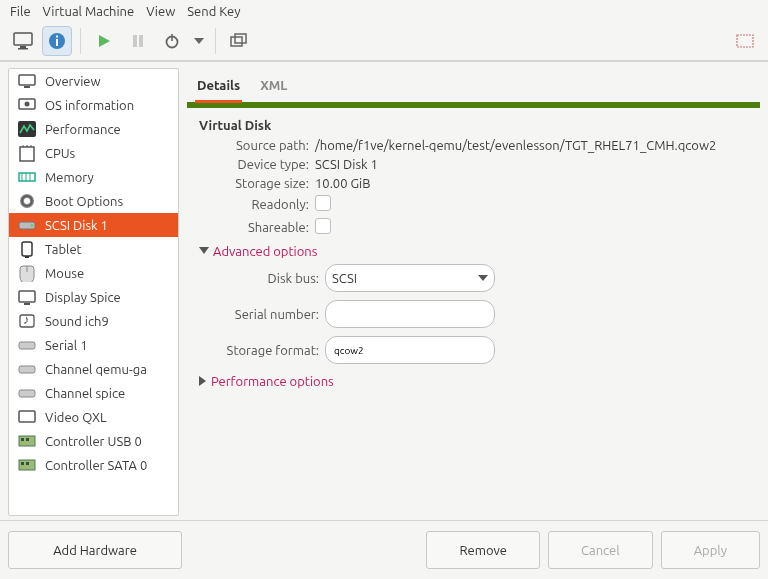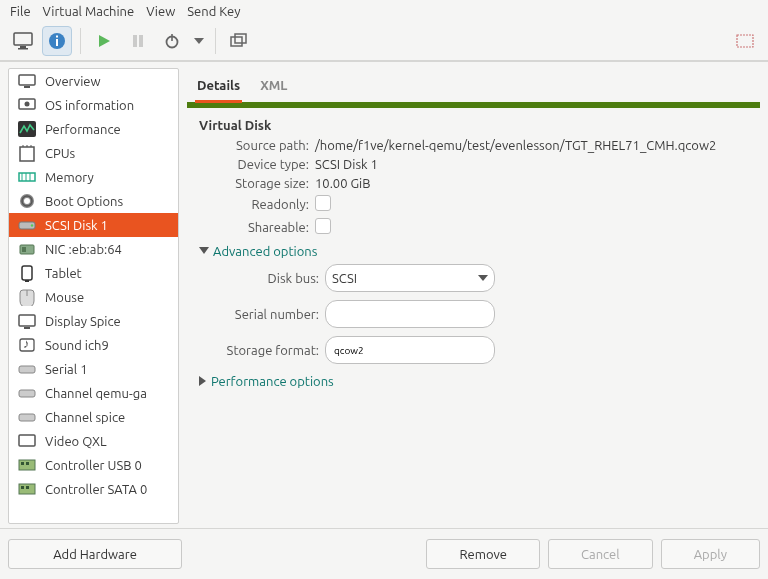--- a/index.html
+++ b/index.html
@@ -19,28 +19,28 @@
   .sb-item.selected { background:#e95420; color:#fff; }
   .sb-icon { width:20px; height:18px; display:flex; align-items:center; justify-content:center; flex-shrink:0; }
   .main { flex:1; display:flex; flex-direction:column; margin:6px 8px 4px 4px; }
   .tabs { display:flex; gap:16px; border-bottom:6px solid #4d7c0f; padding:6px 8px 0 8px; }
   .tab { padding:4px 2px 8px 2px; color:#888; font-weight:600; cursor:pointer; }
   .tab.active { color:#333; border-bottom:3px solid #e95420; margin-bottom:-1px; }
   .main-body { flex:1; padding:10px 12px; overflow:auto; }
   .section-title { font-weight:700; margin-bottom:6px; }
   .kv { display:grid; grid-template-columns:110px 1fr; row-gap:5px; column-gap:6px; align-items:center; margin-bottom:8px; }
   .kv .k { text-align:right; color:#555; }
-  .expander { display:flex; align-items:center; gap:4px; font-size:13px; margin:6px 0 6px 0; color:#0f766e; cursor:pointer;}
+  .expander { display:flex; align-items:center; gap:4px; font-size:13px; margin:6px 0 6px 0; color:#be185d; cursor:pointer;}
   .adv-grid { display:grid; grid-template-columns:116px 176px; row-gap:8px; column-gap:6px; align-items:center; margin-left:4px;}
   .adv-grid .k { text-align:right; color:#555; }
   .combo, .text-input { height:28px; border:1px solid #bfbfbf; border-radius:12px; padding:8px 6px; background:#fff; display:flex; align-items:center; justify-content:space-between; width:170px;}
   .text-input input { border:none; outline:none; width:100%; font-size:10px; }
   .chk { width:16px; height:16px; border:1px solid #bfbfbf; border-radius:3px; background:#fff; display:inline-block;}
   .bottom { display:flex; gap:8px; padding:10px 8px; border-top:1px solid #d6d6d4; }
-  .btn { height:30px; min-width:86px; padding:0 32px; border:1px solid #c9c9c8; border-radius:3px; background:#f8f8f7; cursor:pointer; display:flex; align-items:center; justify-content:center; color:#333;}
+  .btn { height:38px; min-width:86px; padding:0 32px; border:1px solid #c9c9c8; border-radius:3px; background:#f8f8f7; cursor:pointer; display:flex; align-items:center; justify-content:center; color:#333;}
   .btn.disabled { color:#aaa; cursor:default; }
   .btn.add { flex:0 0 174px; }
   .bottom-spacer { flex:1; }
   svg { display:block; }
 </style>
 </head>
 <body>
 
 <div class="menubar">
   <span>File</span>
@@ -165,29 +165,20 @@
           <span>Boot Options</span>
         </div>
         <div class="sb-item selected">
           <span class="sb-icon">
             <svg width="20" height="18" viewBox="0 0 20 18">
               <rect x="2" y="6" width="16" height="7" rx="2" fill="#bbb" stroke="#777"></rect>
               <circle cx="15" cy="9.5" r="1.2" fill="#5c5"></circle>
             </svg>
           </span>
           <span>SCSI Disk 1</span>
-        </div>
-        <div class="sb-item">
-          <span class="sb-icon">
-            <svg width="20" height="18" viewBox="0 0 20 18">
-              <rect x="3" y="5" width="14" height="9" rx="1" fill="#8a8" stroke="#575"></rect>
-              <rect x="5" y="7" width="4" height="5" fill="#575"></rect>
-            </svg>
-          </span>
-          <span>NIC :eb:ab:64</span>
         </div>
         <div class="sb-item">
           <span class="sb-icon">
             <svg width="20" height="18" viewBox="0 0 20 18">
               <rect x="5" y="2" width="10" height="14" rx="2" fill="none" stroke="#333" stroke-width="1.5"></rect>
               <line x1="8" y1="17" x2="12" y2="17" stroke="#333" stroke-width="2"></line>
             </svg>
           </span>
           <span>Tablet</span>
         </div>

